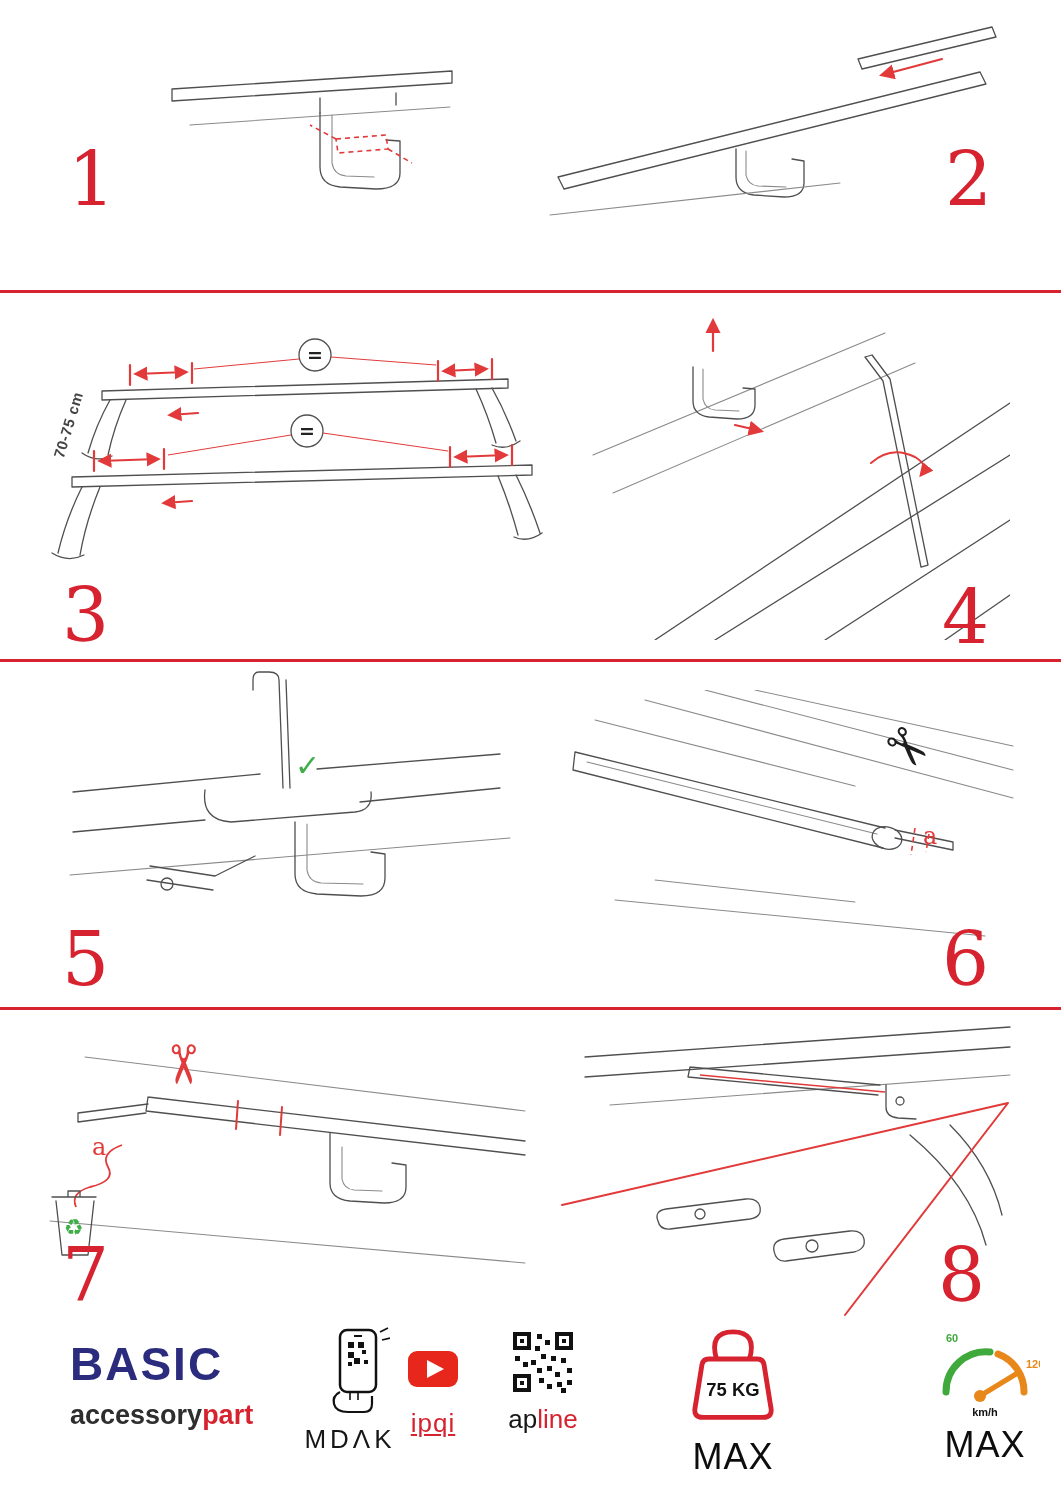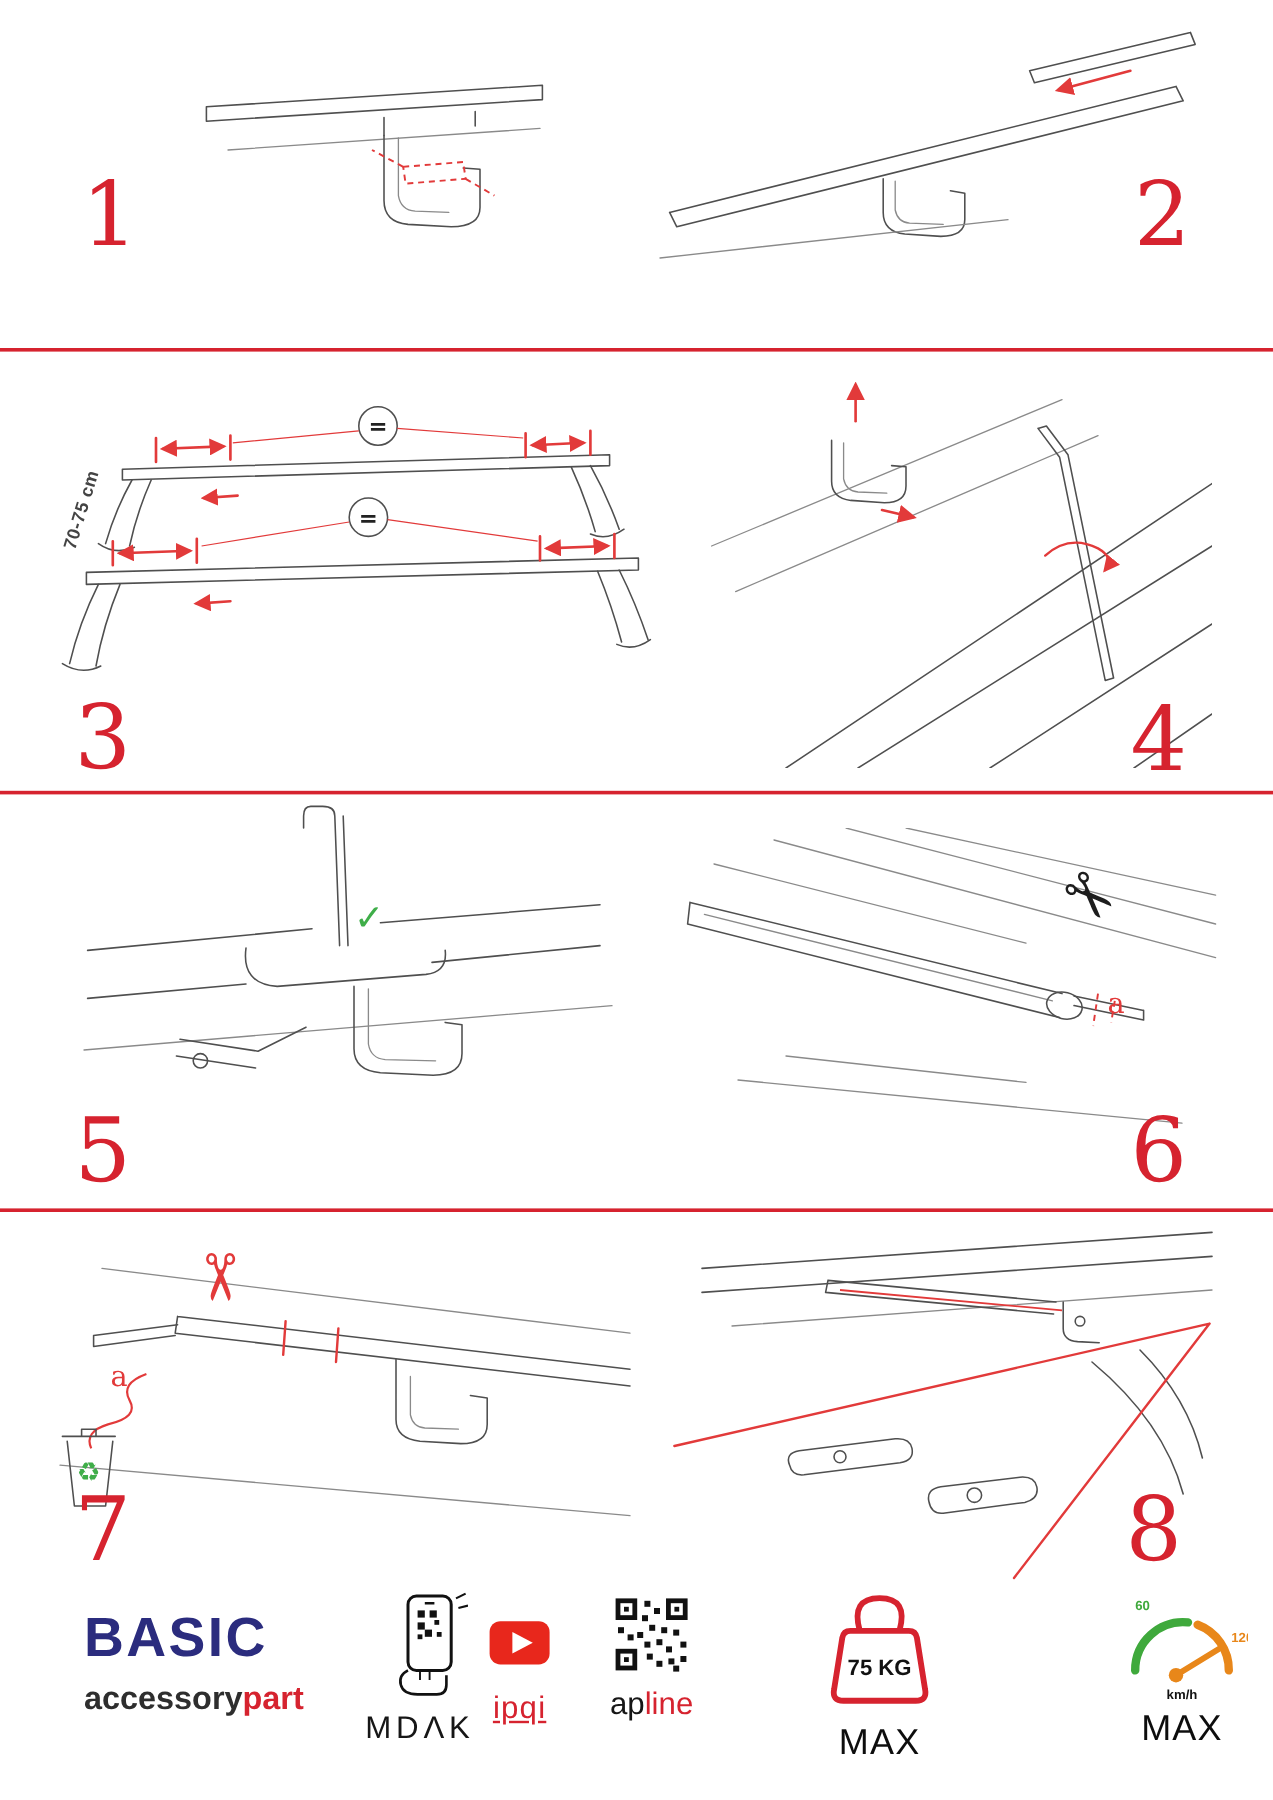--- a/index.html
+++ b/index.html
@@ -34,21 +34,21 @@
 
   
   .fgroup { position:absolute; text-align:center; }
   .basic-title { font-size:46px; font-weight:bold; letter-spacing:2px; color:#2b2c7e; line-height:1.05; }
   .brand-sub { font-size:27px; font-weight:bold; color:#2e2e2e; margin-top:12px; white-space:nowrap; }
   .brand-sub .r { color:#d6232f; }
   .partner { font-size:26px; color:#161616; }
   .partner.mdak { letter-spacing:4px; }
   .partner.ipqi { color:#d6232f; letter-spacing:1px; }
   .partner .r { color:#d6232f; }
-  .max-label { font-size:30px; color:#0d0d0d; letter-spacing:1px; }
+  .max-label { font-size:36px; color:#0d0d0d; letter-spacing:1px; }
   .kg { font:bold 19px "Liberation Sans", sans-serif; fill:#111; text-anchor:middle; }
   .sp { font:bold 11px "Liberation Sans", sans-serif; }
 </style>
 </head>
 <body>
 
 <div class="page">
 
   <section class="panel" style="left:160px; top:55px; width:300px; height:210px;">
     <svg width="300" height="210" viewBox="0 0 300 210">

